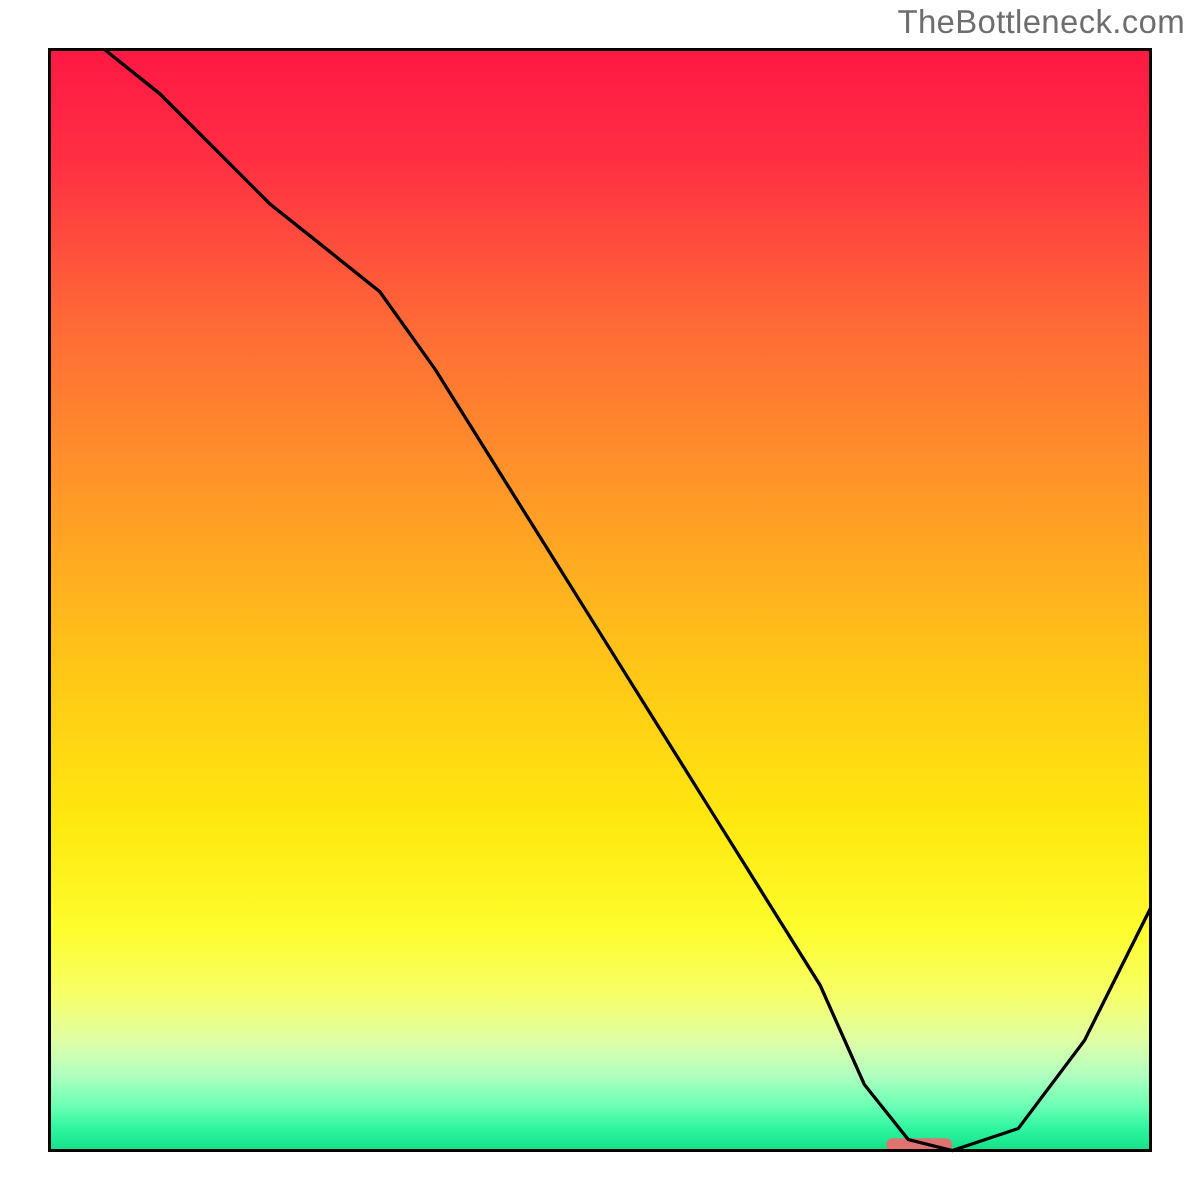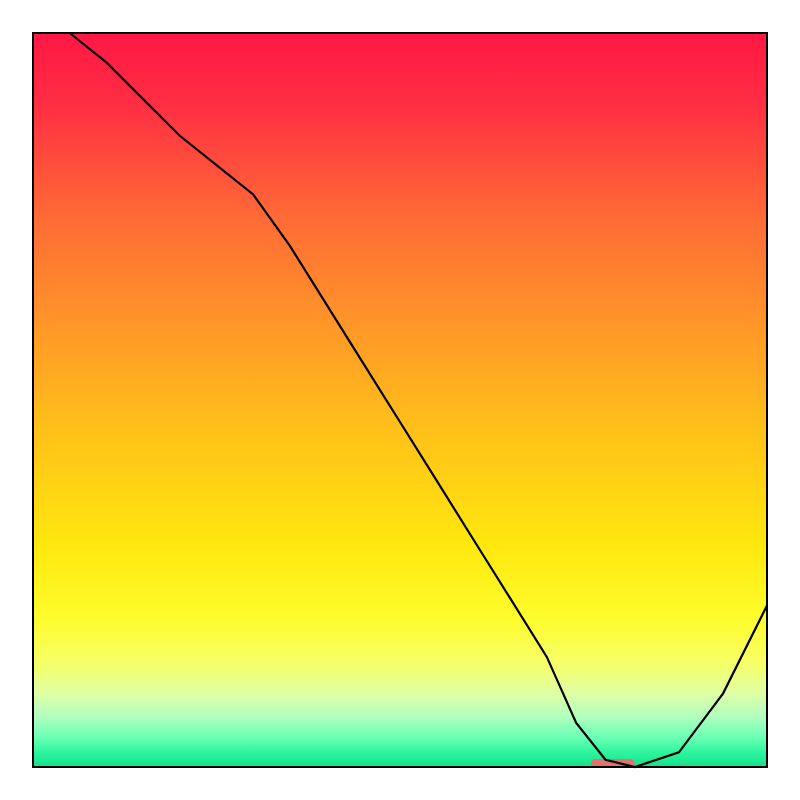--- a/index.html
+++ b/index.html
@@ -29,20 +29,21 @@
   svg {
     position: absolute;
     top: 0;
     left: 0;
   }
 </style>
 </head>
 <body>
 
 <div class="canvas-wrap">
+  <div class="watermark">TheBottleneck.com</div>
 
   <svg id="chart-svg" width="800" height="800" viewBox="0 0 800 800">
     <defs>
       <linearGradient id="bg-grad" x1="0" y1="0" x2="0" y2="1">
           <stop offset="0%" stop-color="#ff1844"></stop>
           <stop offset="10%" stop-color="#ff2f43"></stop>
           <stop offset="25%" stop-color="#ff6a36"></stop>
           <stop offset="40%" stop-color="#ff9728"></stop>
           <stop offset="55%" stop-color="#ffc318"></stop>
           <stop offset="70%" stop-color="#ffe80f"></stop>

